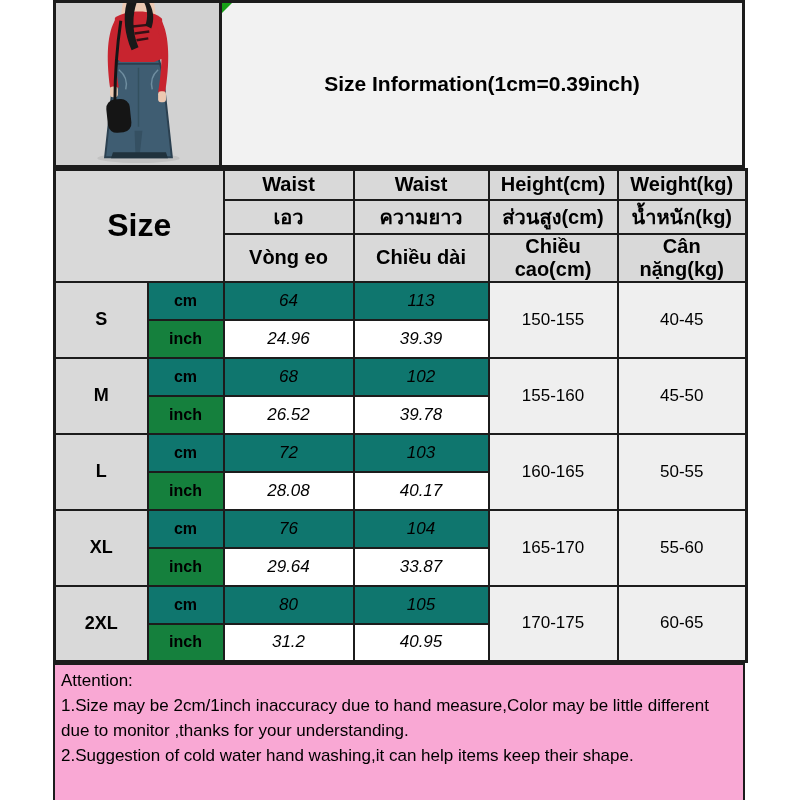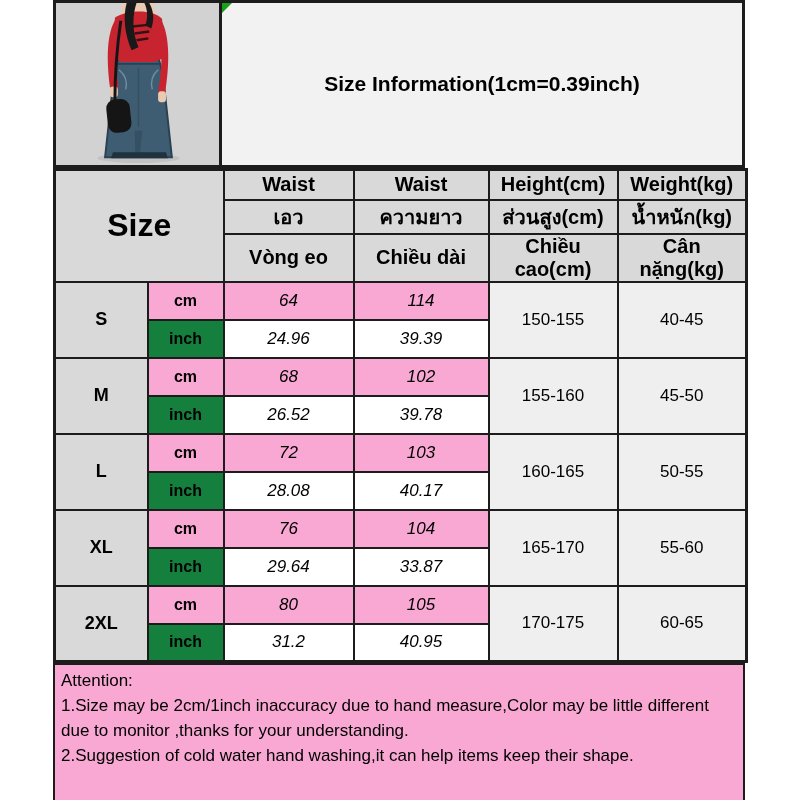--- a/index.html
+++ b/index.html
@@ -19,21 +19,21 @@
   
   table.size-table{border-collapse:collapse;table-layout:fixed;width:692px;border:3px solid #1c1c1c;}
   table.size-table td{border:2px solid #1c1c1c;text-align:center;vertical-align:middle;padding:0;overflow:hidden;}
   tr.hdr-row{height:30px;}
   tr.data-row{height:38px;}
   .hdr-cell{background:#d9d9d9;font-weight:bold;font-size:20px;}
   .size-corner{background:#d9d9d9;font-weight:bold;font-size:32px;}
   .size-label{background:#d9d9d9;font-weight:bold;font-size:18px;}
   .unit-cell{font-weight:bold;font-size:16px;background:#15803d;}
   .val{font-size:17px;background:#ffffff;font-style:italic;}
-  .cm-bg{background:#f9a8d4;}
+  .cm-bg{background:#0f766e;}
   .range-cell{background:#efefef;font-size:17px;}
 
   
   .attention-box{border:2px solid #1c1c1c;box-sizing:border-box;height:148px;background:#f9a8d4;padding:3px 6px;font-size:17px;line-height:25px;}
 </style>
 </head>
 <body>
 
 <div class="canvas">
   <div class="sheet">
@@ -107,21 +107,21 @@
         <td class="hdr-cell">Vòng eo</td>
         <td class="hdr-cell">Chiều dài</td>
         <td class="hdr-cell">Chiều cao(cm)</td>
         <td class="hdr-cell">Cân nặng(kg)</td>
       </tr>
 
       <tr class="data-row">
         <td class="size-label" rowspan="2">S</td>
         <td class="unit-cell cm-bg">cm</td>
         <td class="val cm-bg">64</td>
-        <td class="val cm-bg">114</td>
+        <td class="val cm-bg">113</td>
         <td class="range-cell" rowspan="2">150-155</td>
         <td class="range-cell" rowspan="2">40-45</td>
       </tr>
       <tr class="data-row">
         <td class="unit-cell">inch</td>
         <td class="val">24.96</td>
         <td class="val">39.39</td>
       </tr>
 
       <tr class="data-row">

